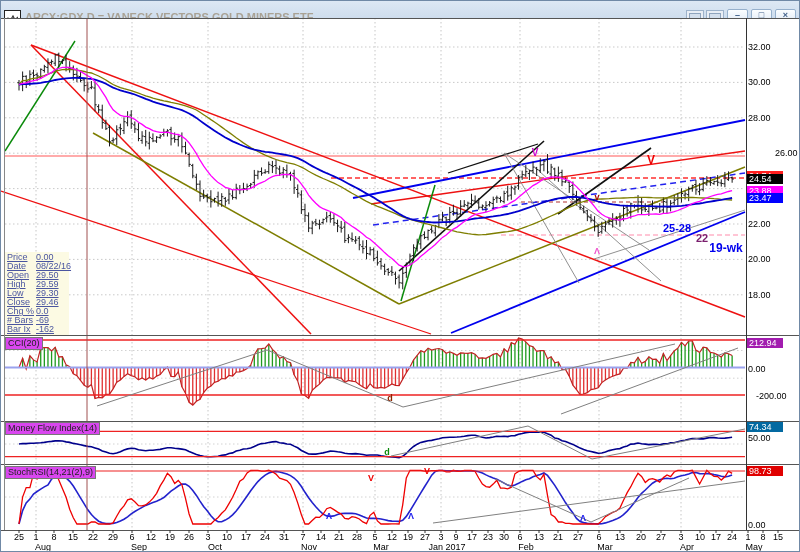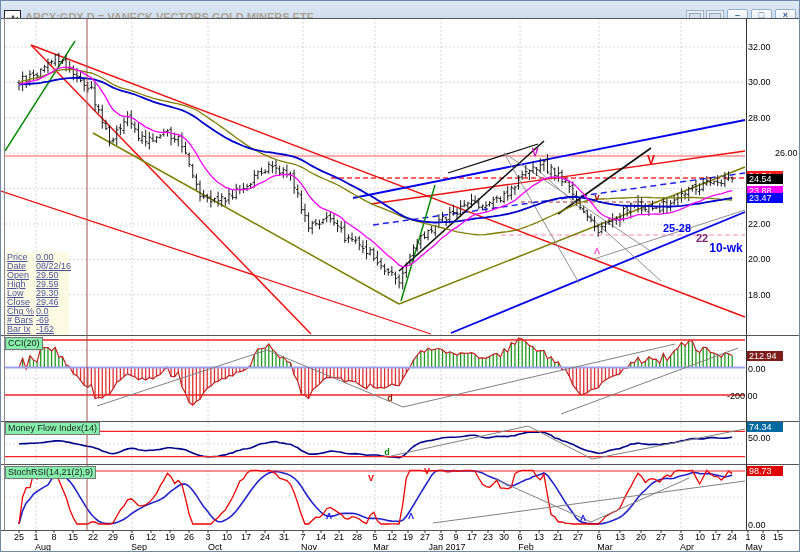--- a/index.html
+++ b/index.html
@@ -8,21 +8,21 @@
     background:linear-gradient(#dde8f4,#c2d4e8);border-bottom:1px solid #93a6bd;
     display:flex;align-items:center;box-sizing:border-box;padding:0 3px;}
   #app-icon{width:15px;height:12px;background:#fff;border:1px solid #222;margin-right:4px;flex:none;display:block;}
   #title{font-size:11px;font-weight:bold;color:#a9a295;white-space:nowrap;overflow:hidden;flex:1;}
   .miniicon{width:16px;height:11px;border:1px solid #9db2ca;background:#e9eef5;margin-left:2px;flex:none;position:relative;}
   .miniicon i{position:absolute;left:2px;right:2px;top:2px;bottom:2px;border:1px solid #8fa4bd;background:#d4dfec;display:block;}
   .wbtn{width:19px;height:13px;border:1px solid #96b0cc;border-radius:2px;background:linear-gradient(#fbfdff,#dfe9f4);
     margin-left:3px;flex:none;font-size:9px;line-height:11px;text-align:center;color:#41618a;font-weight:bold;cursor:default;}
   #chart-area{position:absolute;left:0;top:17px;width:800px;height:535px;background:#fff;}
   #svg{position:absolute;left:0;top:0;}
-  .pane-header{position:absolute;font-size:9px;color:#222;background:#86efac;border:1px solid #777;
+  .pane-header{position:absolute;font-size:9px;color:#222;background:#d946ef;border:1px solid #777;
     padding:0 2px;line-height:11px;white-space:nowrap;}
   #infobox{position:absolute;left:4px;top:234px;width:60px;background:#fcfae3;font-size:9px;color:#4a55a0;
     padding:1px 2px;line-height:9px;}
   .ib-row{display:flex;white-space:nowrap;text-decoration:underline;}
   .ib-l{flex:none;width:29px;}
   .axis-label{position:absolute;font-size:9px;color:#000;white-space:nowrap;}
   .price-box{position:absolute;left:746px;width:34px;height:10px;font-size:9px;line-height:10px;color:#fff;
     padding-left:2px;white-space:nowrap;}
   .day-label{position:absolute;top:514px;font-size:9px;color:#000;transform:translateX(-50%);}
   .month-label{position:absolute;top:524px;font-size:9px;color:#000;transform:translateX(-50%);}
@@ -965,23 +965,23 @@
         <div class="axis-label" style="left:747px;top:59.400000000000006px">30.00</div>
         <div class="axis-label" style="left:747px;top:94.8px">28.00</div>
         <div class="axis-label" style="left:774px;top:130.2px">26.00</div>
         <div class="axis-label" style="left:747px;top:201px">22.00</div>
         <div class="axis-label" style="left:747px;top:236.39999999999998px">20.00</div>
         <div class="axis-label" style="left:747px;top:271.79999999999995px">18.00</div>
         <div class="price-box" style="top:152.502px;background:#ff1e1e;color:#ffffff">24.74</div>
         <div class="price-box" style="top:156.042px;background:#000000;color:#ffffff">24.54</div>
         <div class="price-box" style="top:167.72400000000002px;background:#ff00ff;color:#ffffff">23.88</div>
         <div class="price-box" style="top:174.98100000000002px;background:#0000ff;color:#ffffff">23.47</div>
-        <div class="price-box" style="top:333px;background:#7f1d1d">212.94</div>
+        <div class="price-box" style="top:320px;background:#a21caf">212.94</div>
         <div class="axis-label" style="left:747px;top:345.5px">0.00</div>
-        <div class="axis-label" style="left:726px;top:373px">-200.00</div>
+        <div class="axis-label" style="left:755px;top:373px">-200.00</div>
         <div class="price-box" style="top:404px;background:#0369a1">74.34</div>
         <div class="axis-label" style="left:747px;top:415px">50.00</div>
         <div class="price-box" style="top:448px;background:#e00000">98.73</div>
         <div class="axis-label" style="left:747px;top:502px">0.00</div>
         <div class="day-label" style="left:18px">25</div>
         <div class="day-label" style="left:35px">1</div>
         <div class="day-label" style="left:53px">8</div>
         <div class="day-label" style="left:72px">15</div>
         <div class="day-label" style="left:92px">22</div>
         <div class="day-label" style="left:112px">29</div>
@@ -1027,21 +1027,21 @@
         <div class="month-label" style="left:214px">Oct</div>
         <div class="month-label" style="left:308px">Nov</div>
         <div class="month-label" style="left:380px">Mar</div>
         <div class="month-label" style="left:446px">Jan 2017</div>
         <div class="month-label" style="left:525px">Feb</div>
         <div class="month-label" style="left:604px">Mar</div>
         <div class="month-label" style="left:686px">Apr</div>
         <div class="month-label" style="left:753px">May</div>
         <div class="ann" style="left:676px;top:204px;color:#0000ee;font-size:11px;font-weight:bold">25-28</div>
         <div class="ann" style="left:701px;top:214px;color:#7a1f6e;font-size:11px;font-weight:bold">22</div>
-        <div class="ann" style="left:725px;top:223px;color:#0000ee;font-size:12px;font-weight:bold">10-wk</div>
+        <div class="ann" style="left:725px;top:223px;color:#0000ee;font-size:12px;font-weight:bold">19-wk</div>
         <div class="ann" style="left:534px;top:129px;color:#cc00cc;font-size:10px;font-weight:bold">V</div>
         <div class="ann" style="left:650px;top:135px;color:#ee0000;font-size:12px;font-weight:bold">V</div>
         <div class="ann" style="left:596px;top:174px;color:#aa0000;font-size:9px;font-weight:bold">v</div>
         <div class="ann" style="left:596px;top:228px;color:#ee55cc;font-size:9px;font-weight:bold">Λ</div>
         <div class="ann" style="left:389px;top:375px;color:#8b2500;font-size:9px;font-weight:bold">d</div>
         <div class="ann" style="left:386px;top:429px;color:#0a8a0a;font-size:9px;font-weight:bold">d</div>
         <div class="ann" style="left:370px;top:455px;color:#ee0000;font-size:9px;font-weight:bold">V</div>
         <div class="ann" style="left:426px;top:448px;color:#ee0000;font-size:9px;font-weight:bold">V</div>
         <div class="ann" style="left:328px;top:493px;color:#2222ee;font-size:9px;font-weight:bold">Λ</div>
         <div class="ann" style="left:410px;top:493px;color:#2222ee;font-size:9px;font-weight:bold">Λ</div>

